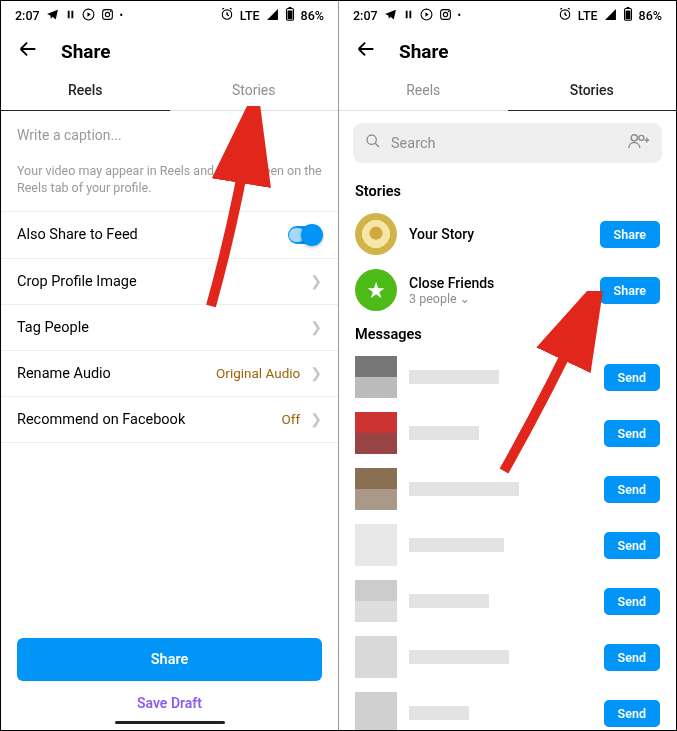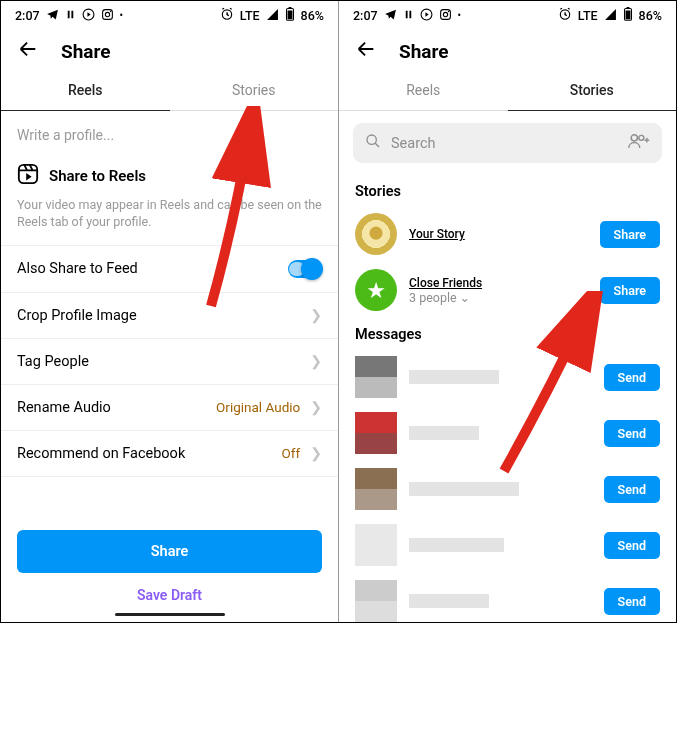--- a/index.html
+++ b/index.html
@@ -1,17 +1,17 @@
 <!DOCTYPE html>
 <html><head>
 <meta charset="utf-8">
 <style>
   * { box-sizing: border-box; margin: 0; padding: 0; font-family: -apple-system, Roboto, Arial, sans-serif; }
   body { background: #fff; }
-  .wrap { display: flex; width: 677px; height: 623px; border: 1px solid #000; }
+  .wrap { display: flex; width: 677px; height: 731px; border: 1px solid #000; }
   .phone { flex: 1; display: flex; flex-direction: column; background: #fff; position: relative; overflow: hidden; }
   .phoneL { border-right: 1px solid #999; }
 
   .status { display: flex; justify-content: space-between; align-items: center; padding: 6px 14px 4px; font-size: 12.5px; font-weight: 500; color: #000; }
   .status .icons { display: flex; align-items: center; gap: 6px; }
   .status .dot { font-size: 10px; }
 
   .header { display: flex; align-items: center; gap: 22px; padding: 10px 16px 6px; }
   .title { font-size: 19px; font-weight: 700; }
 
@@ -54,21 +54,21 @@
   .addPeople { margin-left: auto; color: #8e8e8e; }
 
   .secHead { padding: 8px 16px 6px; font-weight: 600; font-size: 14.5px; }
 
   .row { display: flex; align-items: center; padding: 7px 16px; gap: 12px; }
   .avatar { width: 42px; height: 42px; border-radius: 50%; flex-shrink: 0; }
   .avStory { background: radial-gradient(circle at 50% 50%, #f5e6a8 0 14px, #d2b34a 14px 21px); position: relative; }
   .avStory::after { content: ""; position: absolute; inset: 0; border-radius: 50%; background: radial-gradient(circle at 50% 48%, #cfa93e 0 6px, transparent 7px); }
   .avCF { background: #4cbb17; display: flex; align-items: center; justify-content: center; color: #fff; font-size: 22px; }
   .rowText { flex: 1; min-width: 0; }
-  .rowTitle { font-size: 12px; font-weight: 500; text-decoration: underline; }
+  .rowTitle { font-size: 14px; font-weight: 500; }
   .rowSub { font-size: 12.5px; color: #8e8e8e; display: flex; align-items: center; gap: 3px; }
   .pill { background: #0095f6; color: #fff; font-size: 12.5px; font-weight: 600; padding: 6px 14px; border-radius: 5px; cursor: pointer; }
 
   .msgList { position: relative; flex: 1; overflow: hidden; }
   .pixAvatar { width: 42px; height: 42px; flex-shrink: 0; background: #ccc; }
   .pixName { height: 14px; width: 90px; background: #e3e3e3; }
   .pa1 { background: linear-gradient(#777 0 50%, #bbb 50%); }
   .pa2 { background: linear-gradient(#c33 0 50%, #944 50%); }
   .pa3 { background: linear-gradient(#8b6f52 0 50%, #a98 50%); }
   .pa4 { background: #e8e8e8; }
@@ -148,33 +148,23 @@
       </span>
       <div class="title">Share</div>
     </div>
 
     <div class="tabs">
       <div class="tab active">Reels</div>
       <div class="tab">Stories</div>
     </div>
 
     <div class="captionRow">
-      <div class="caption">Write a profile...</div>
-    </div>
-
-    <div class="shareTo">
-      <span>
-        <svg class="reelsIcon" viewBox="0 0 24 24">
-            <rect x="2" y="2" width="20" height="20" rx="5" fill="none" stroke="#000" stroke-width="2"></rect>
-            <path stroke="#000" stroke-width="2" d="M2 8h20M8 2l3 6M14 2l3 6"></path>
-            <path fill="#000" d="M10 11l6 4-6 4z"></path>
-          </svg>
-      </span>
-      <div class="lbl">Share to Reels</div>
-    </div>
+      <div class="caption">Write a caption...</div>
+    </div>
+
     <div class="desc">Your video may appear in Reels and can be seen on the Reels tab of your profile.</div>
 
     <div class="opt">
       <span>Also Share to Feed</span>
       <div class="toggle"></div>
     </div>
     <div class="opt">
       <span>Crop Profile Image</span>
       <span class="chev">❯</span>
     </div>

